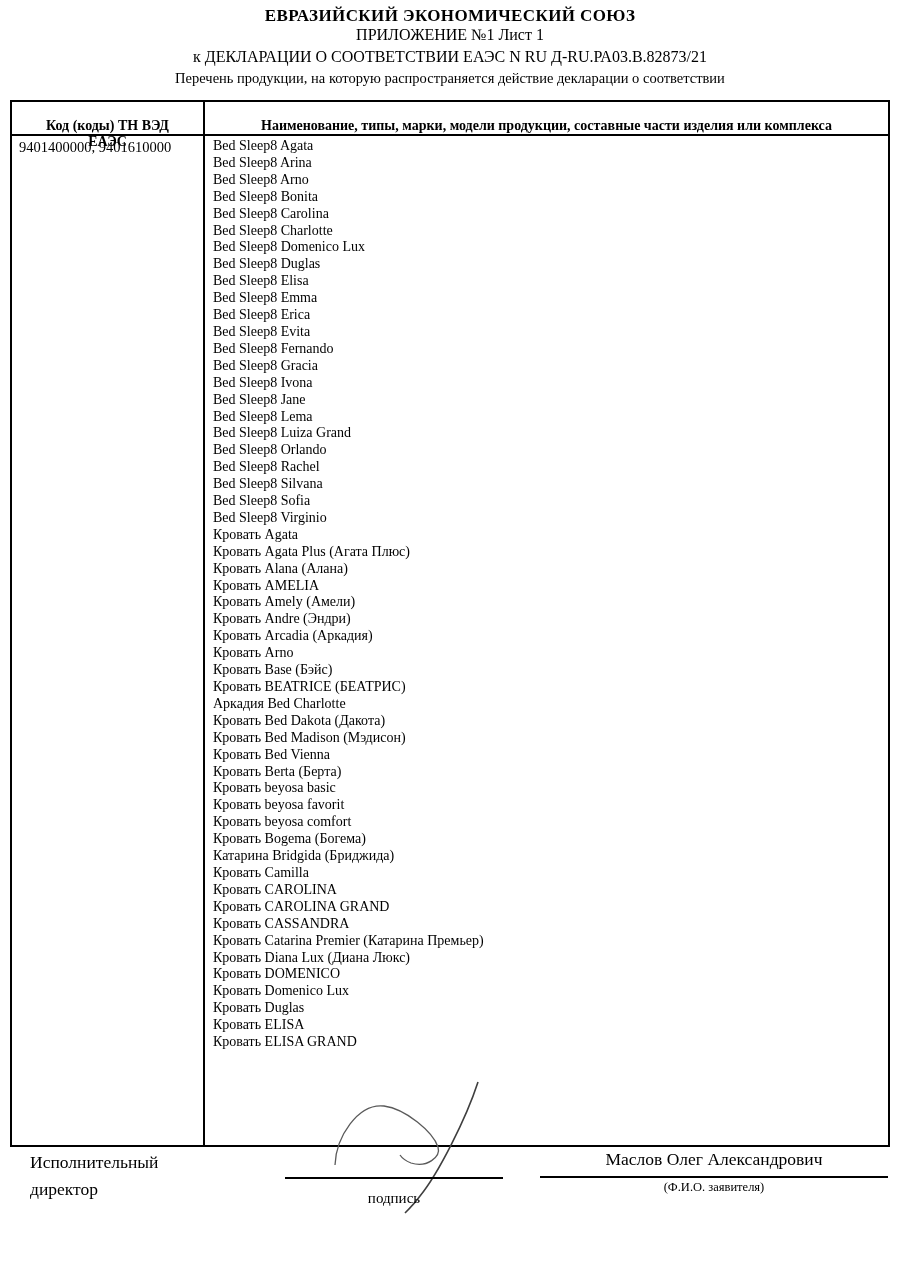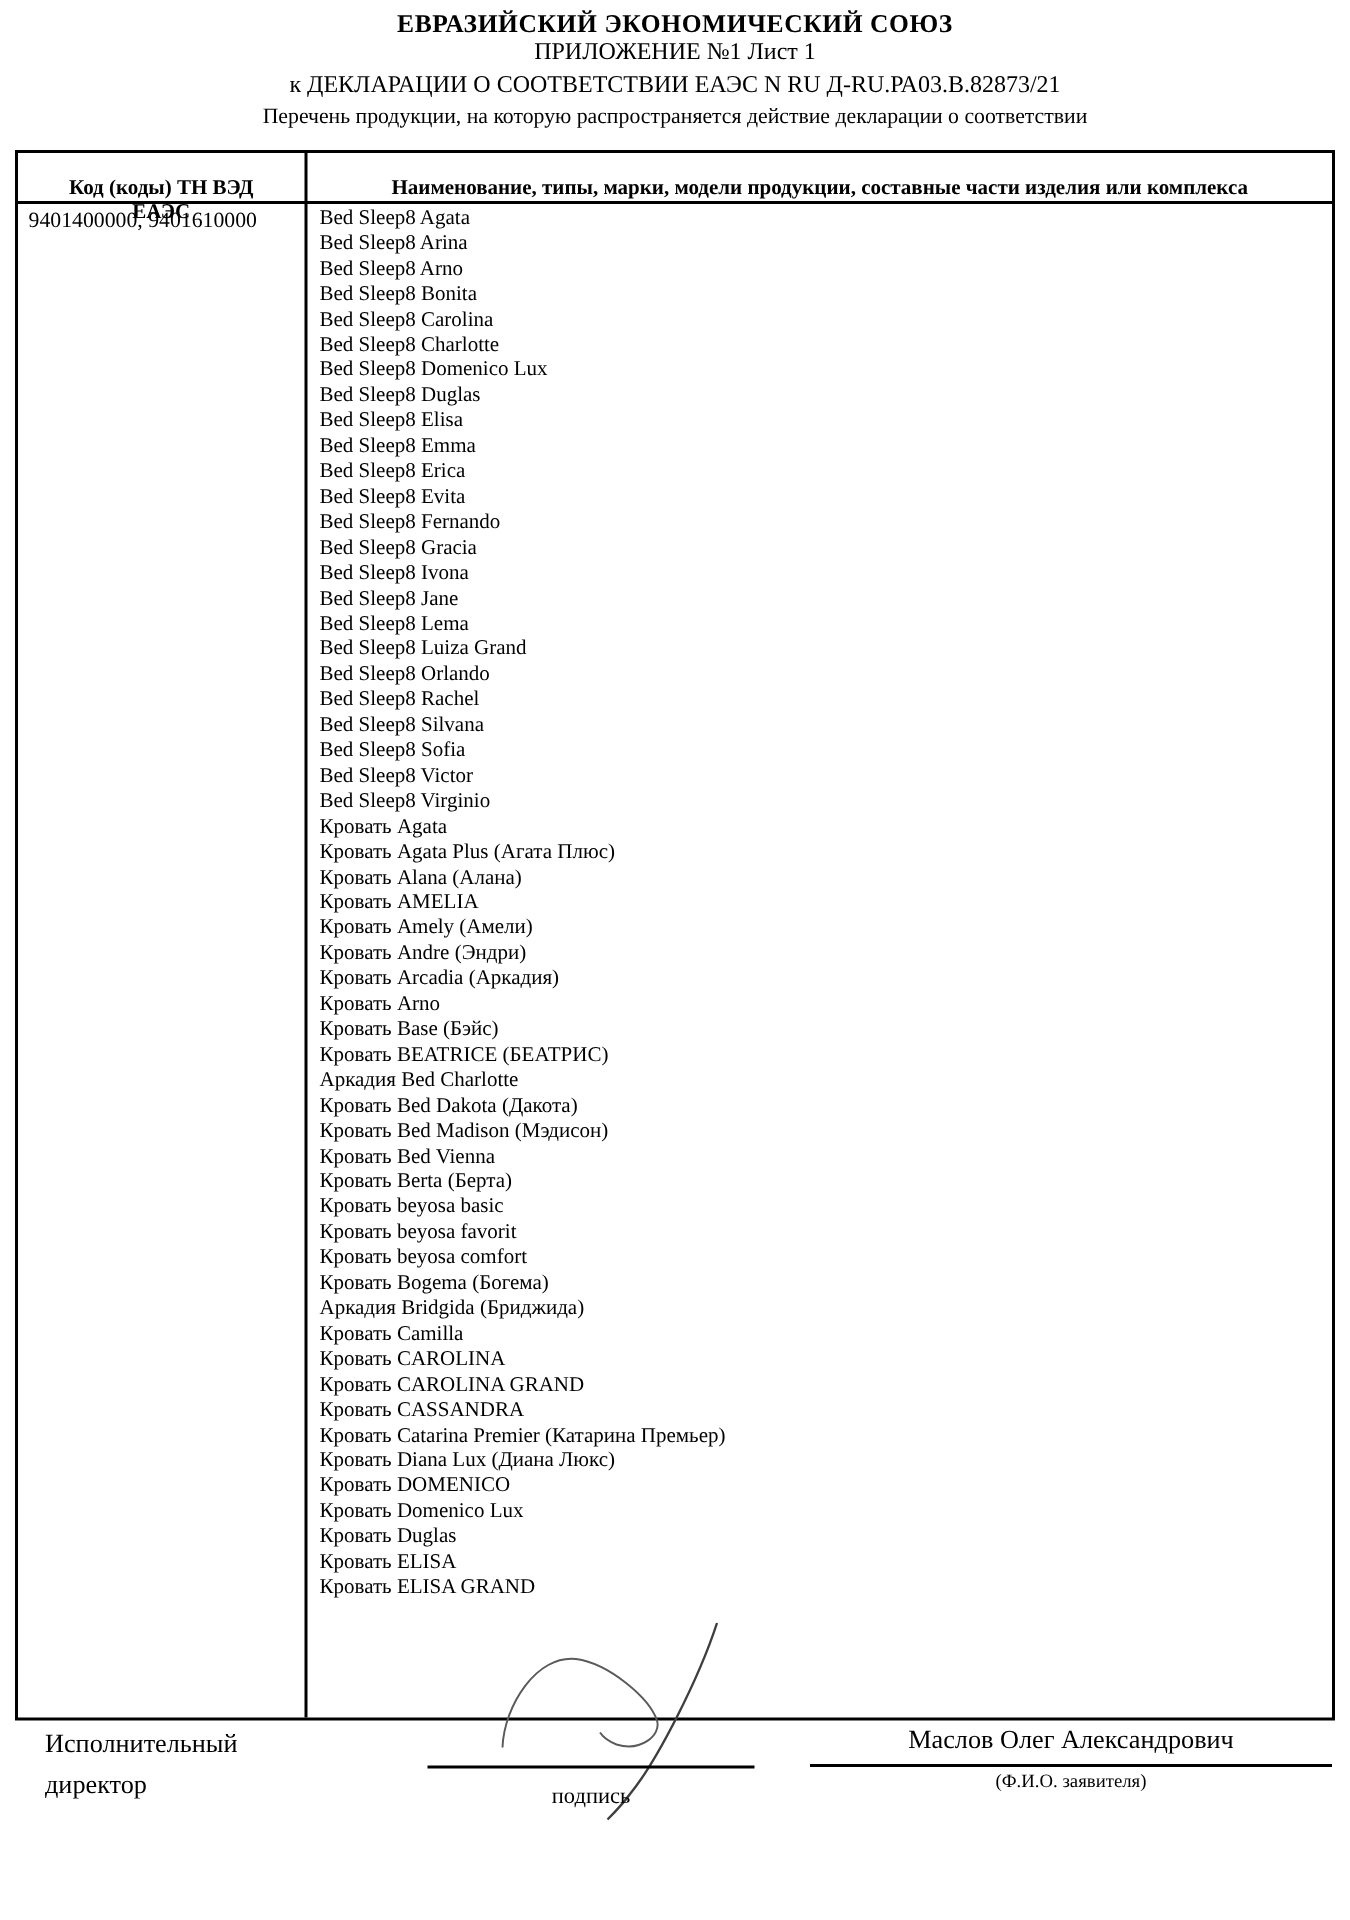--- a/index.html
+++ b/index.html
@@ -134,42 +134,41 @@
           <div class="product-line">Bed Sleep8 Fernando</div>
           <div class="product-line">Bed Sleep8 Gracia</div>
           <div class="product-line">Bed Sleep8 Ivona</div>
           <div class="product-line">Bed Sleep8 Jane</div>
           <div class="product-line">Bed Sleep8 Lema</div>
           <div class="product-line">Bed Sleep8 Luiza Grand</div>
           <div class="product-line">Bed Sleep8 Orlando</div>
           <div class="product-line">Bed Sleep8 Rachel</div>
           <div class="product-line">Bed Sleep8 Silvana</div>
           <div class="product-line">Bed Sleep8 Sofia</div>
-          <div class="product-line">Bed Sleep8 Victor</div>
           <div class="product-line">Bed Sleep8 Virginio</div>
           <div class="product-line">Кровать Agata</div>
           <div class="product-line">Кровать Agata Plus (Агата Плюс)</div>
           <div class="product-line">Кровать Alana (Алана)</div>
           <div class="product-line">Кровать AMELIA</div>
           <div class="product-line">Кровать Amely (Амели)</div>
           <div class="product-line">Кровать Andre (Эндри)</div>
           <div class="product-line">Кровать Arcadia (Аркадия)</div>
           <div class="product-line">Кровать Arno</div>
           <div class="product-line">Кровать Base (Бэйс)</div>
           <div class="product-line">Кровать BEATRICE (БЕАТРИС)</div>
           <div class="product-line">Аркадия Bed Charlotte</div>
           <div class="product-line">Кровать Bed Dakota (Дакота)</div>
           <div class="product-line">Кровать Bed Madison (Мэдисон)</div>
           <div class="product-line">Кровать Bed Vienna</div>
           <div class="product-line">Кровать Berta (Берта)</div>
           <div class="product-line">Кровать beyosa basic</div>
           <div class="product-line">Кровать beyosa favorit</div>
           <div class="product-line">Кровать beyosa comfort</div>
           <div class="product-line">Кровать Bogema (Богема)</div>
-          <div class="product-line">Аркадия Bridgida (Бриджида)</div>
+          <div class="product-line">Катарина Bridgida (Бриджида)</div>
           <div class="product-line">Кровать Camilla</div>
           <div class="product-line">Кровать CAROLINA</div>
           <div class="product-line">Кровать CAROLINA GRAND</div>
           <div class="product-line">Кровать CASSANDRA</div>
           <div class="product-line">Кровать Catarina Premier (Катарина Премьер)</div>
           <div class="product-line">Кровать Diana Lux (Диана Люкс)</div>
           <div class="product-line">Кровать DOMENICO</div>
           <div class="product-line">Кровать Domenico Lux</div>
           <div class="product-line">Кровать Duglas</div>
           <div class="product-line">Кровать ELISA</div>

